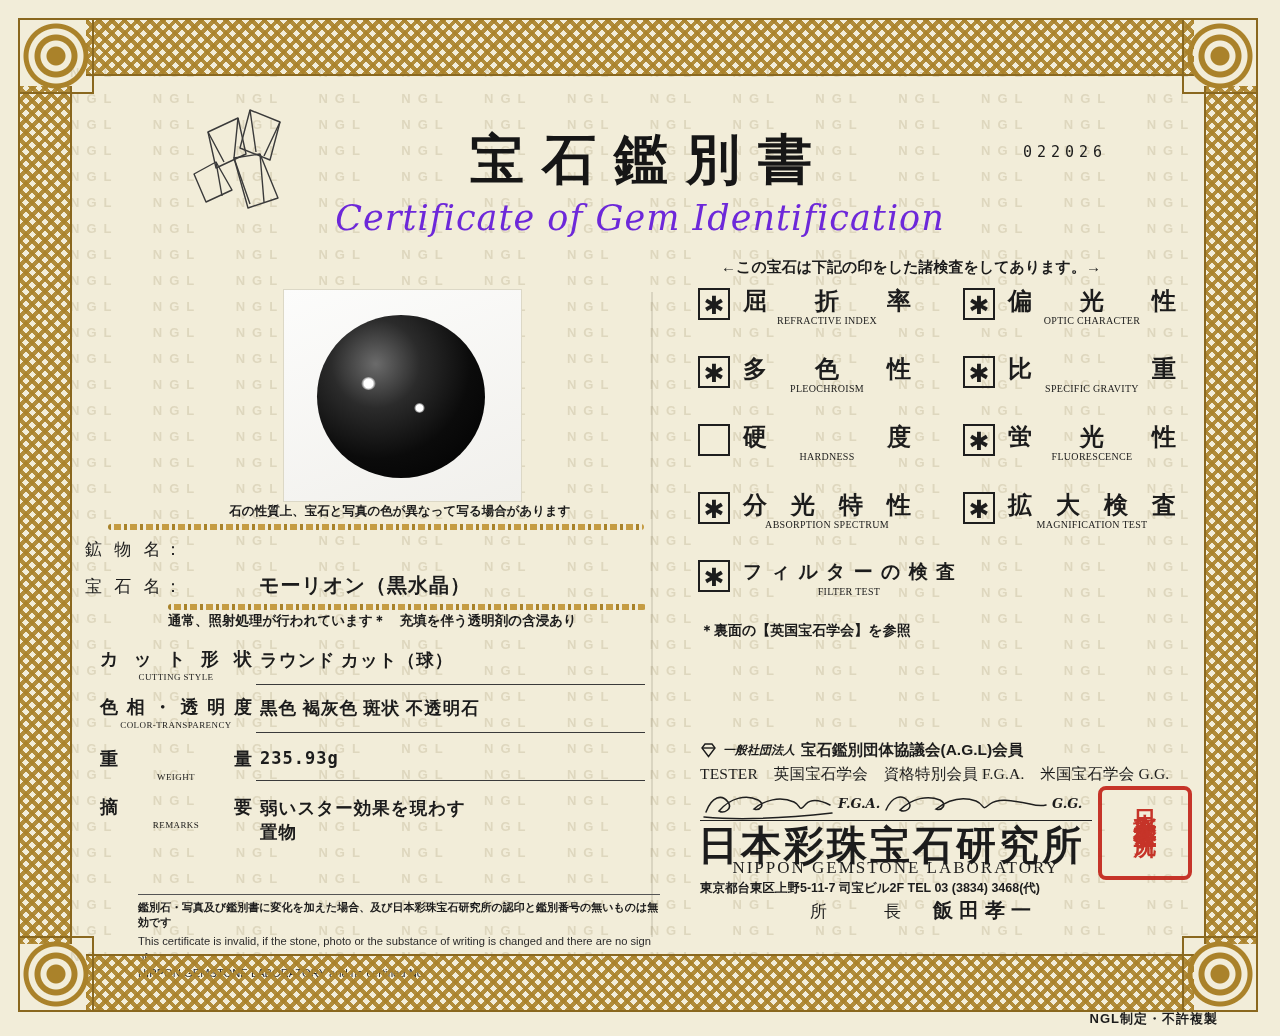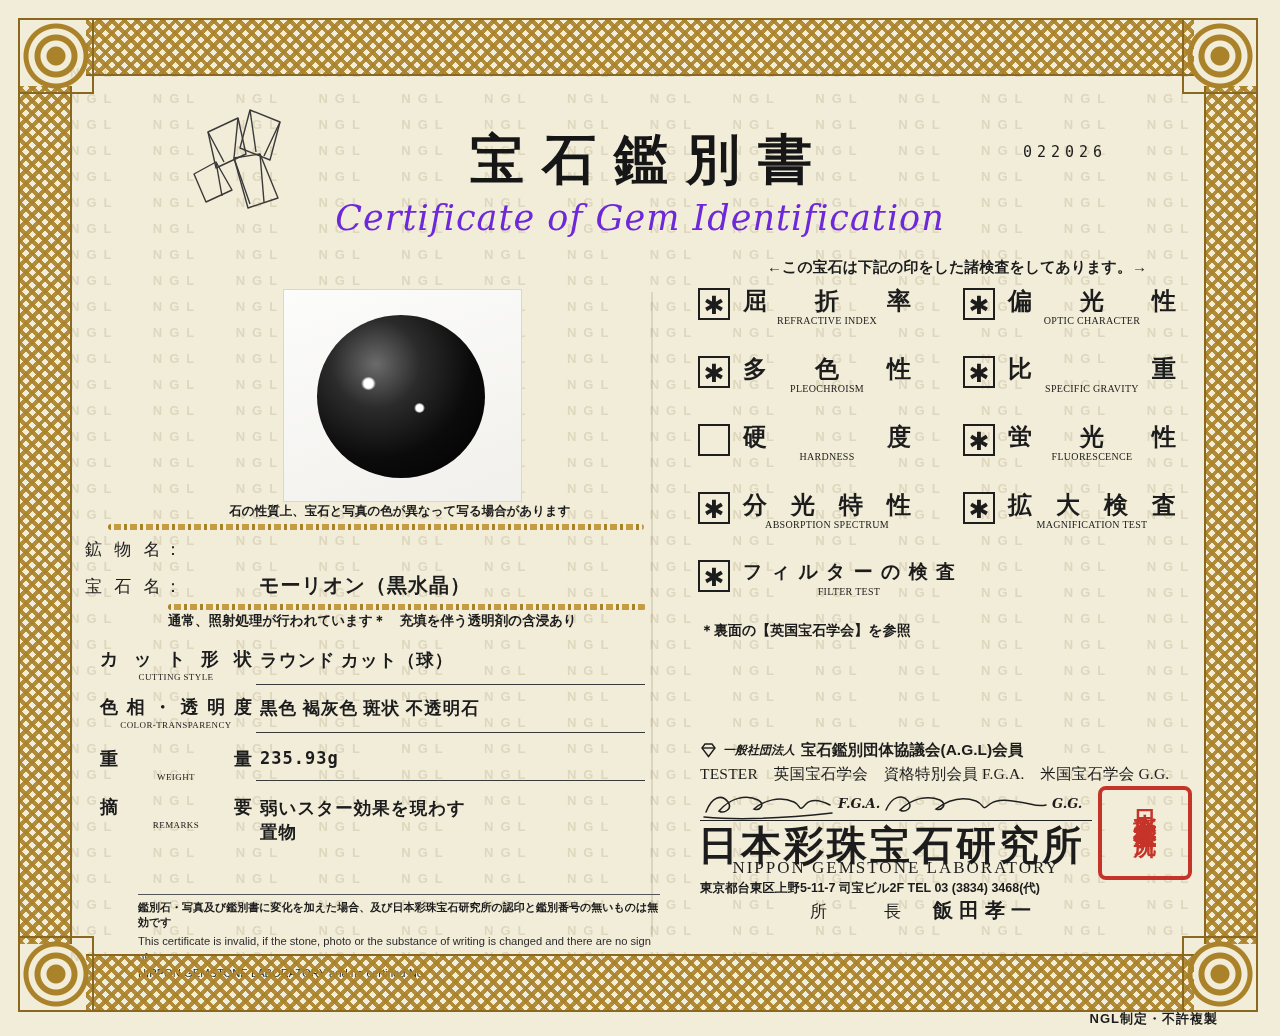--- a/index.html
+++ b/index.html
@@ -89,21 +89,21 @@
   .f-line .fvalue{border-bottom:1.6px solid #3a3a3a;}
   .fvalue .line2{display:block;}
   .weight{font-family:"DejaVu Sans Mono",monospace;font-size:17px;}
 
   
   .disclaimer{position:absolute;left:138px;top:894px;width:522px;z-index:2;border-top:1.2px solid #555;padding-top:5px;}
   .disc-jp{font-size:11px;font-weight:bold;margin-bottom:3px;font-family:"Liberation Serif",serif;}
   .disc-en{font-size:11.2px;line-height:1.45;color:#2a2a2a;}
 
   
-  .tests-header{position:absolute;left:677px;top:258px;width:560px;z-index:2;
+  .tests-header{position:absolute;left:631px;top:258px;width:560px;z-index:2;
     text-align:center;font-size:15px;font-weight:bold;font-family:"Liberation Serif",serif;}
   .tests{position:absolute;left:698px;top:288px;width:520px;z-index:2;
     display:grid;grid-template-columns:265px 255px;grid-auto-rows:68px;}
   .titem{display:flex;gap:13px;align-items:flex-start;}
   .cb{width:32px;height:32px;border:2.5px solid #1e1e1e;flex:0 0 auto;
     display:flex;align-items:center;justify-content:center;font-size:25px;line-height:1;padding-top:2px;box-sizing:border-box;}
   .tlabels{width:168px;}
   .tk{display:block;font-family:"Liberation Serif",serif;font-size:24px;font-weight:bold;
     text-align:justify;text-align-last:justify;line-height:1.1;}
   .te{display:block;text-align:center;font-family:"Liberation Serif",serif;font-size:10px;letter-spacing:.3px;margin-top:1px;white-space:nowrap;}

